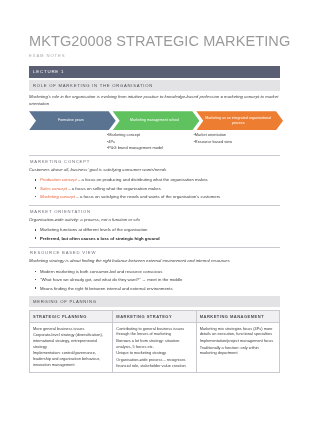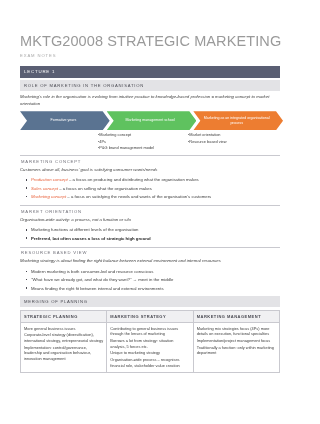--- a/index.html
+++ b/index.html
@@ -7,21 +7,21 @@
     width:300px;height:424px;
     background:#ffffff;
     font-family:"Liberation Sans", sans-serif;
     color:#3b3b3b;
     overflow:hidden;
   }
   .page{
     position:relative;
     width:300px;height:332px;
     box-sizing:border-box;
-    padding:34px 20px 0 20px;
+    padding:34px 20px 0 29px;
   }
 
   
   .doc-title{
     font-size:14.5px;
     font-weight:400;
     letter-spacing:.1px;
     color:#9a9a9a;
     line-height:1.1;
     margin:0 0 3px 0;

